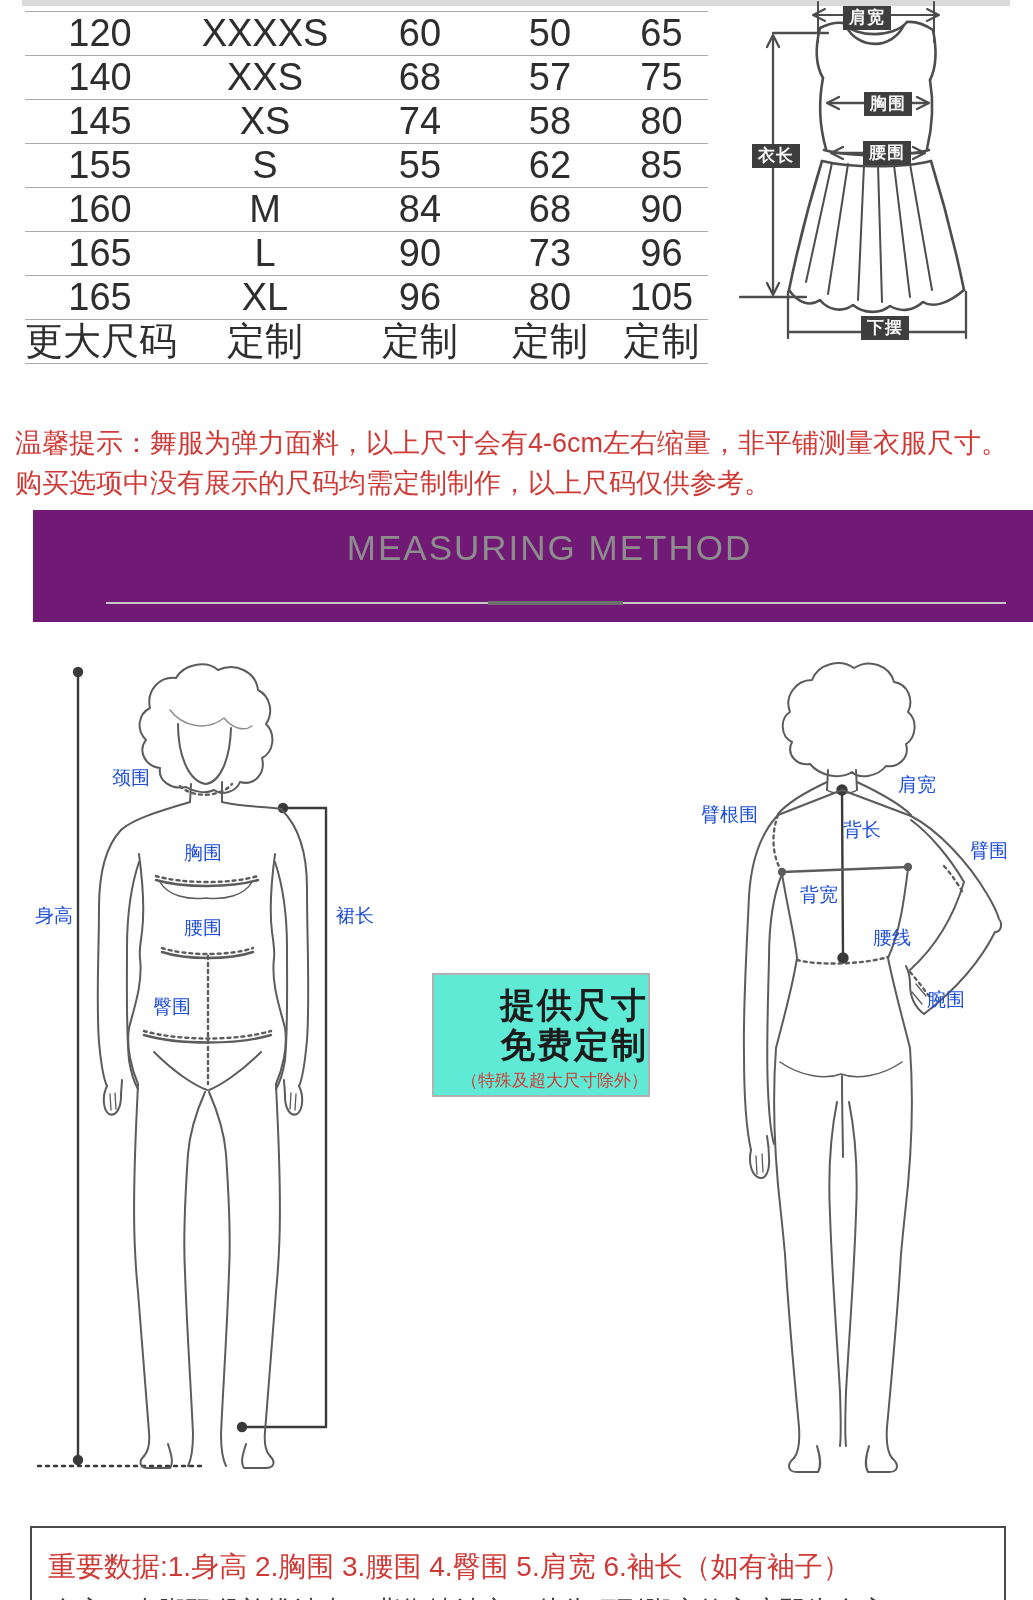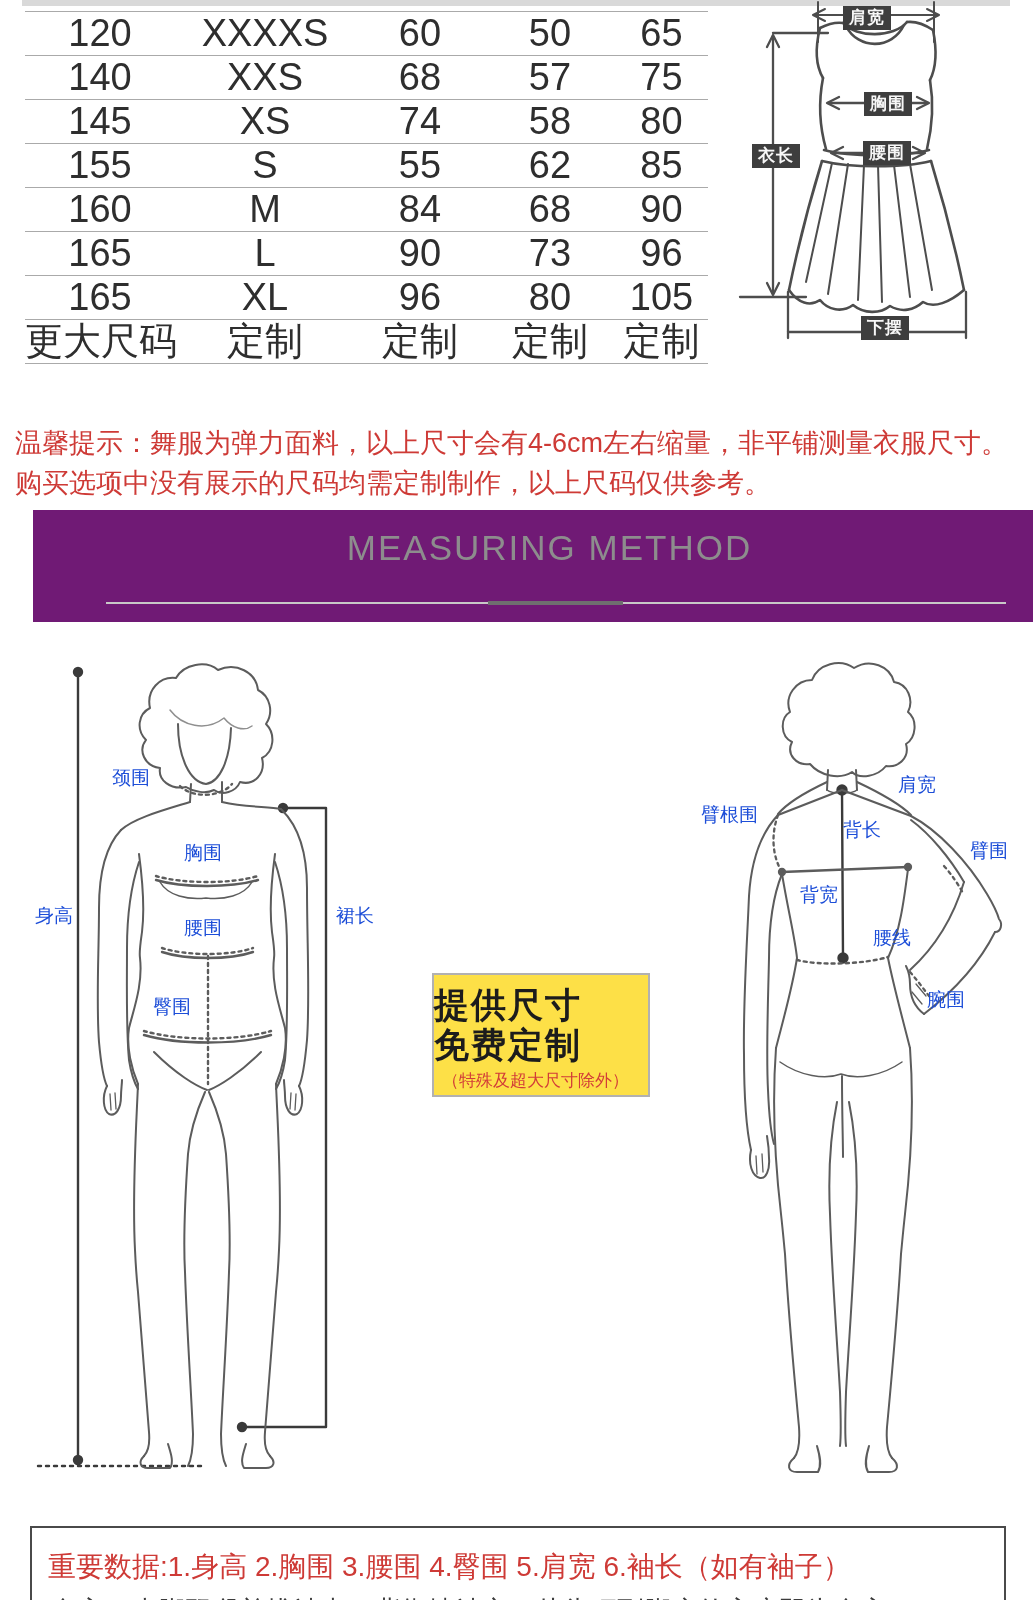--- a/index.html
+++ b/index.html
@@ -31,21 +31,21 @@
   .band-line{position:absolute;left:73px;top:92px;width:900px;height:2px;background:#c9c8c8;}
   .band-line-dark{position:absolute;left:455px;top:91px;width:135px;height:4px;background:#6f6f6f;}
   
   .figures{position:absolute;left:0;top:622px;width:1033px;height:904px;background:#ffffff;}
   .figures svg{position:absolute;}
   .front-svg{left:10px;top:10px;}
   .back-svg{left:660px;top:10px;}
   .lbl{position:absolute;font-size:19px;color:#1d4ed8;white-space:nowrap;line-height:20px;}
   .offer{
     position:absolute;left:432px;top:351px;width:214px;height:120px;
-    border:2px solid #b2b1b1;background:#fde047;text-align:left;
+    border:2px solid #b2b1b1;background:#5eead4;text-align:right;
   }
   .offer-line{font-size:35px;font-weight:bold;color:#1c1c1c;line-height:40px;letter-spacing:2px;}
   .offer-line.first{margin-top:10px;}
   .offer-note{font-size:17px;color:#d23c38;margin-top:4px;letter-spacing:0px;margin-left:8px;}
   
   .important-box{
     position:absolute;left:30px;top:1526px;width:972px;height:110px;
     border:2px solid #4a4a4a;background:#fff;
   }
   .important-headline{margin:20px 0 0 16px;font-size:28px;color:#ce3a36;white-space:nowrap;}

